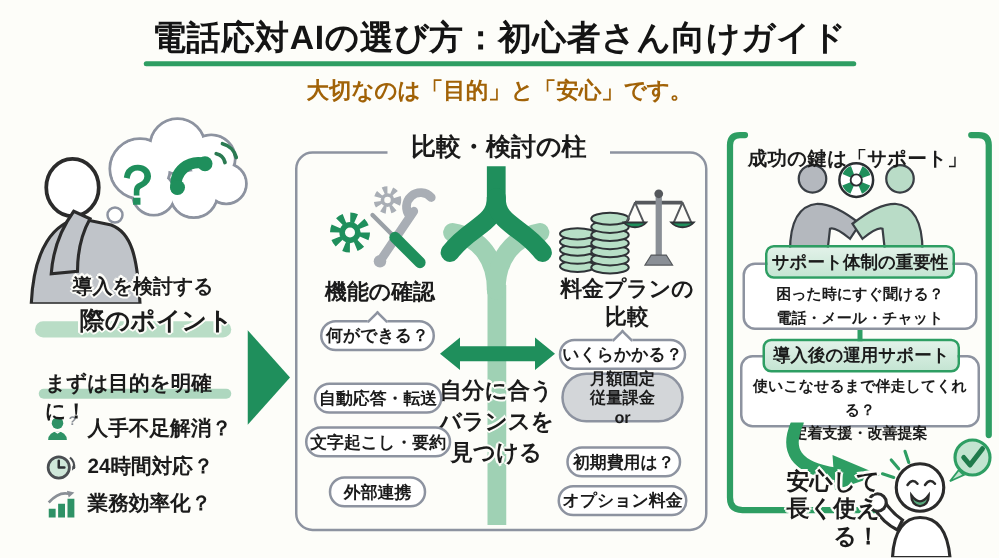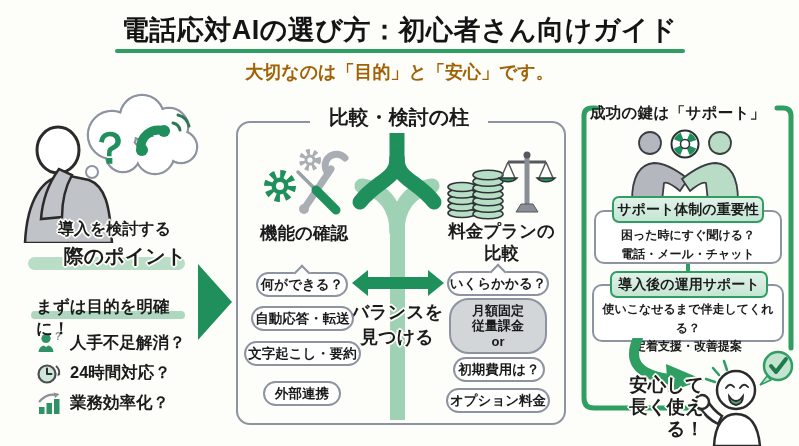--- a/index.html
+++ b/index.html
@@ -24,26 +24,26 @@
   .goal-text{left:36px;top:296px;width:160px;font-size:16.5px;font-weight:bold;z-index:3;}
   .goal-underline{left:31px;top:311px;width:154px;height:8px;background:#aed7bf;border-radius:4px;z-index:2;}
   .check-row{left:36px;width:190px;height:26px;display:flex;align-items:center;gap:8px;font-size:16.5px;font-weight:bold;}
 
   
   .compare-box{left:236px;top:121px;width:326px;height:300px;border:2.5px solid #8d93a0;border-radius:14px;background:transparent;}
   .compare-title{left:310px;top:102px;width:178px;font-size:20px;font-weight:bold;text-align:center;background:#fdfdf9;z-index:3;padding:2px 0;}
   .col-label{font-size:17.5px;font-weight:bold;text-align:center;z-index:2;}
   .pill{position:absolute;box-sizing:border-box;height:25px;background:#fff;border:2px solid #8d93a0;border-radius:999px;font-size:13.5px;font-weight:bold;text-align:center;line-height:21px;z-index:3;}
   .pill .tail{position:absolute;top:-7px;left:50%;width:10px;height:10px;background:#fff;border-left:2px solid #8d93a0;border-top:2px solid #8d93a0;transform:translateX(-50%) rotate(45deg);z-index:-1;}
-  .plan-bubble{left:449px;top:298px;width:98px;height:56px;box-sizing:border-box;background:#d3d6d9;border:2px solid #8d93a0;border-radius:20px;display:flex;flex-direction:column;justify-content:center;font-size:13px;font-weight:bold;text-align:center;line-height:1.2;z-index:3;}
+  .plan-bubble{left:449px;top:298px;width:98px;height:40px;box-sizing:border-box;background:#d3d6d9;border:2px solid #8d93a0;border-radius:20px;display:flex;flex-direction:column;justify-content:center;font-size:13px;font-weight:bold;text-align:center;line-height:1.2;z-index:3;}
   .balance-bar{left:390px;top:228px;width:15px;height:192px;background:#9fd1b4;z-index:1;}
   .balance-text{left:342px;top:300px;width:110px;font-size:18px;font-weight:bold;text-align:center;line-height:1.38;z-index:3;}
 
   
-  .support-title{left:590px;top:103px;width:192px;font-size:15.5px;font-weight:bold;text-align:left;letter-spacing:.3px;z-index:3;}
+  .support-title{left:590px;top:117px;width:192px;font-size:15.5px;font-weight:bold;text-align:center;letter-spacing:.3px;z-index:3;}
   .support-card{position:absolute;box-sizing:border-box;background:#fff;border:2px solid #8d93a0;border-radius:10px;z-index:2;}
   .card-header{position:absolute;box-sizing:border-box;height:27px;background:linear-gradient(#e2f2e9,#c5e5d3);border:2px solid #2e9e63;border-radius:7px;font-size:14px;font-weight:bold;text-align:center;line-height:23px;z-index:4;}
   .card-body{font-size:12px;font-weight:bold;text-align:center;line-height:1.55;margin-top:14px;}
   .card-connector{left:686px;top:262px;width:4px;height:18px;background:#2e9e63;z-index:1;}
   .outcome{left:596px;top:374px;width:108px;font-size:18.5px;font-weight:bold;line-height:1.2;z-index:4;text-align:right;}
 </style>
 </head>
 <body>
 
 <div class="abs main-title">電話応対AIの選び方：初心者さん向けガイド</div>
@@ -139,40 +139,41 @@
   <g fill="none" stroke="#1f8f5c" stroke-width="15" stroke-linecap="round">
     <path d="M50,5 V40"></path>
     <path d="M50,36 C50,58 30,58 13,80"></path>
     <path d="M50,36 C50,58 70,58 87,80"></path>
   </g>
 </svg>
 <svg class="abs" style="left:352px;top:268px;width:92px;height:30px;z-index:2;" viewBox="0 0 92 30">
   <polygon points="0,15 16,2 16,9 76,9 76,2 92,15 76,28 76,21 16,21 16,28" fill="#1f8f5c"></polygon>
 </svg>
 <div class="abs balance-text halo">
+  <div>自分に合う</div>
   <div>バランスを</div>
   <div>見つける</div>
 </div>
 
 <svg class="abs" style="left:258px;top:146px;width:92px;height:76px;" viewBox="0 0 92 76">
   <circle cx="22" cy="40" r="12" fill="none" stroke="#1f8f5c" stroke-width="8" stroke-dasharray="4.7 4.7"></circle>
   <circle cx="22" cy="40" r="8.5" fill="#1f8f5c"></circle>
   <circle cx="22" cy="40" r="4" fill="#fdfdf9"></circle>
   <circle cx="52" cy="14" r="8" fill="none" stroke="#a9aeb5" stroke-width="6" stroke-dasharray="3.4 3.4"></circle>
   <circle cx="52" cy="14" r="5.5" fill="#a9aeb5"></circle>
   <circle cx="52" cy="14" r="2.6" fill="#fdfdf9"></circle>
   <path d="M70,27 A11,11 0 1 1 87,12" fill="none" stroke="#a9aeb5" stroke-width="7" stroke-linecap="round"></path>
   <path d="M73,23 L48,60" stroke="#a9aeb5" stroke-width="7" stroke-linecap="round"></path>
   <circle cx="46" cy="63" r="5" fill="#a9aeb5"></circle>
   <path d="M40,26 L58,44" stroke="#9aa0a6" stroke-width="3.5" stroke-linecap="round"></path>
   <path d="M58,44 L78,64" stroke="#1f8f5c" stroke-width="9" stroke-linecap="round"></path>
 </svg>
 <div class="abs col-label" style="left:248px;top:221px;width:112px;">機能の確認</div>
 
-<div class="pill" style="left:256px;top:272px;width:92px;">
+<div class="pill" style="left:256px;top:256px;width:92px;">
   <span class="tail"></span>
   <span>何ができる？</span>
 </div>
 <div class="pill" style="left:251px;top:306px;width:103px;">
   <span>自動応答・転送</span>
 </div>
 <div class="pill" style="left:244px;top:341px;width:117px;">
   <span>文字起こし・要約</span>
 </div>
 <div class="pill" style="left:263px;top:381px;width:78px;">

